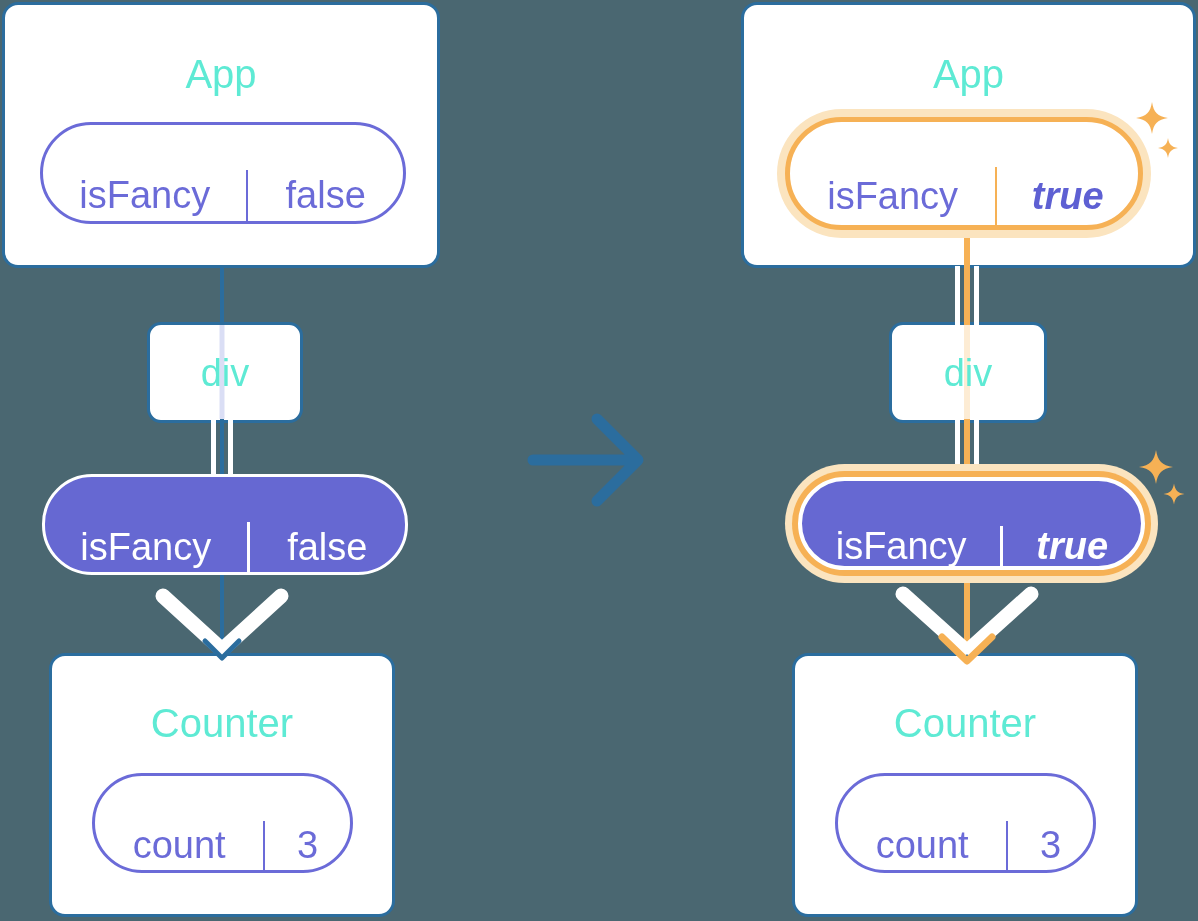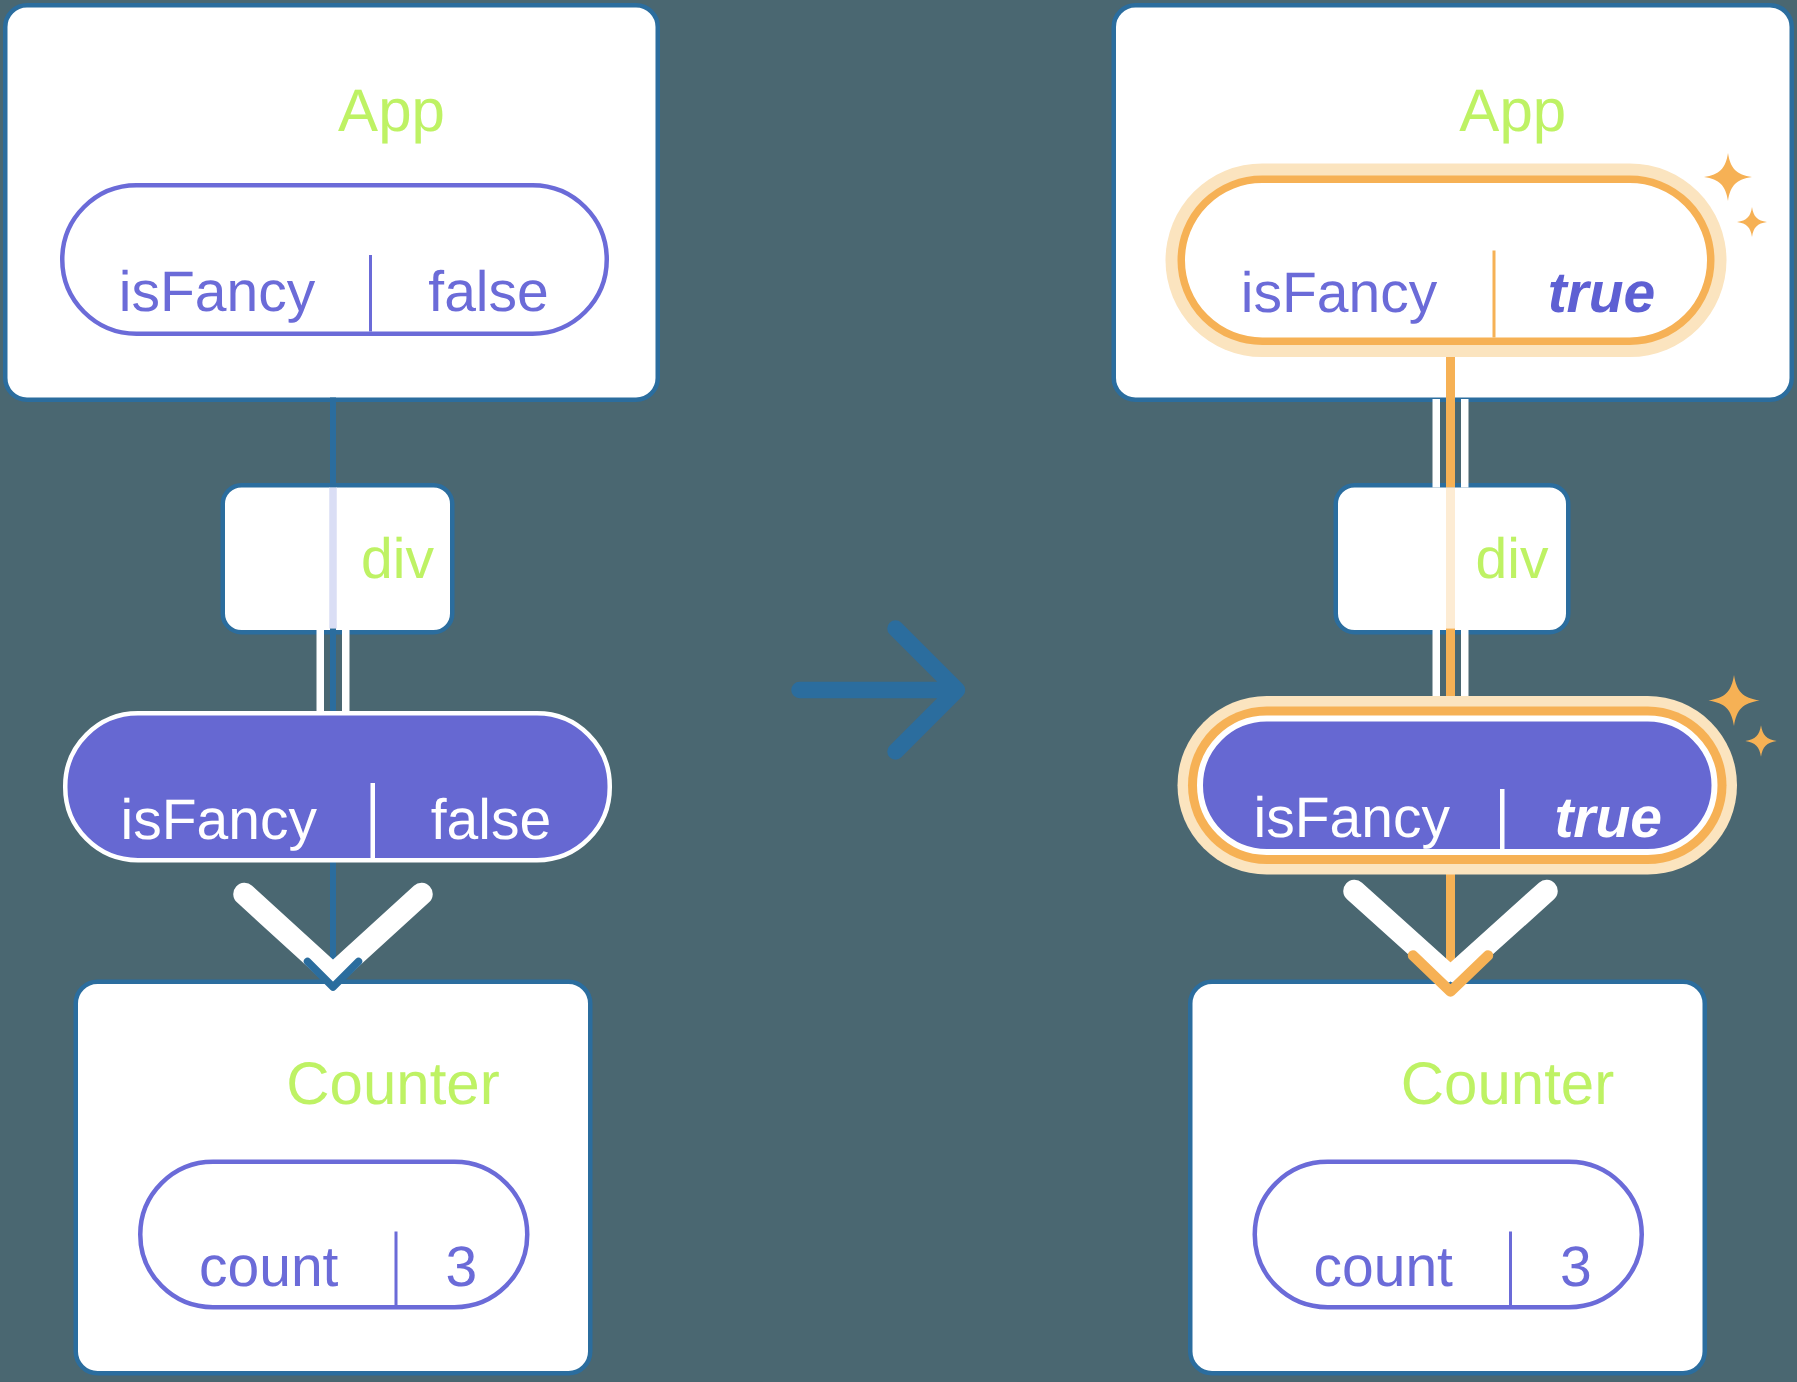--- a/index.html
+++ b/index.html
@@ -7,22 +7,22 @@
     position:relative;width:1198px;height:921px;background:#4a6771;
     font-family:"Liberation Sans",sans-serif;overflow:hidden;
   }
   .card{
     position:absolute;background:#ffffff;border:3px solid #2b6d9e;
     border-radius:16px;z-index:1;box-sizing:border-box;
   }
   .overlay{position:absolute;left:0;top:0;z-index:2;pointer-events:none;}
   .sparkle-layer{position:absolute;left:0;top:0;z-index:4;pointer-events:none;}
   .title{
-    position:absolute;z-index:3;text-align:center;color:#bef264;
-    font-size:40px;font-weight:500;line-height:44px;padding-left:40px;
+    position:absolute;z-index:3;text-align:center;color:#5eead4;
+    font-size:40px;font-weight:500;line-height:44px;
   }
   .pill{
     position:absolute;z-index:3;display:flex;align-items:stretch;
     font-size:38px;box-sizing:border-box;
   }
   .pill .cell{display:flex;align-items:center;justify-content:center;margin-top:45px;}
   .pill .cell.value-bold{font-weight:700;font-style:italic;}
   
   .pill.outlined{
     border:3px solid #6b6bd8;border-radius:52px;color:#6b6bd8;background:#ffffff;

